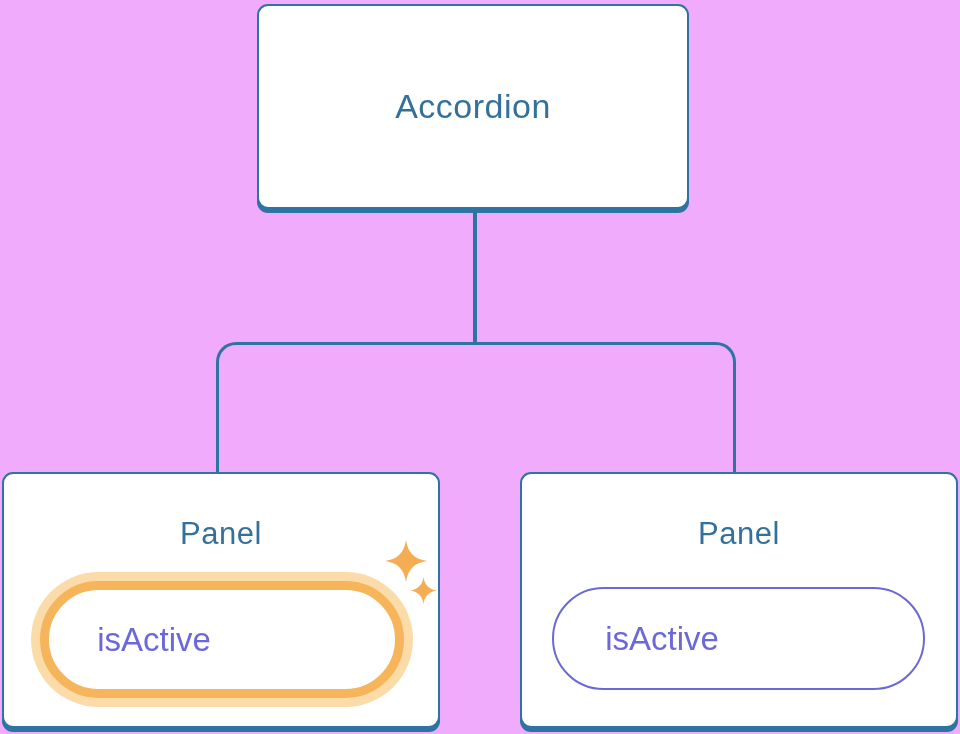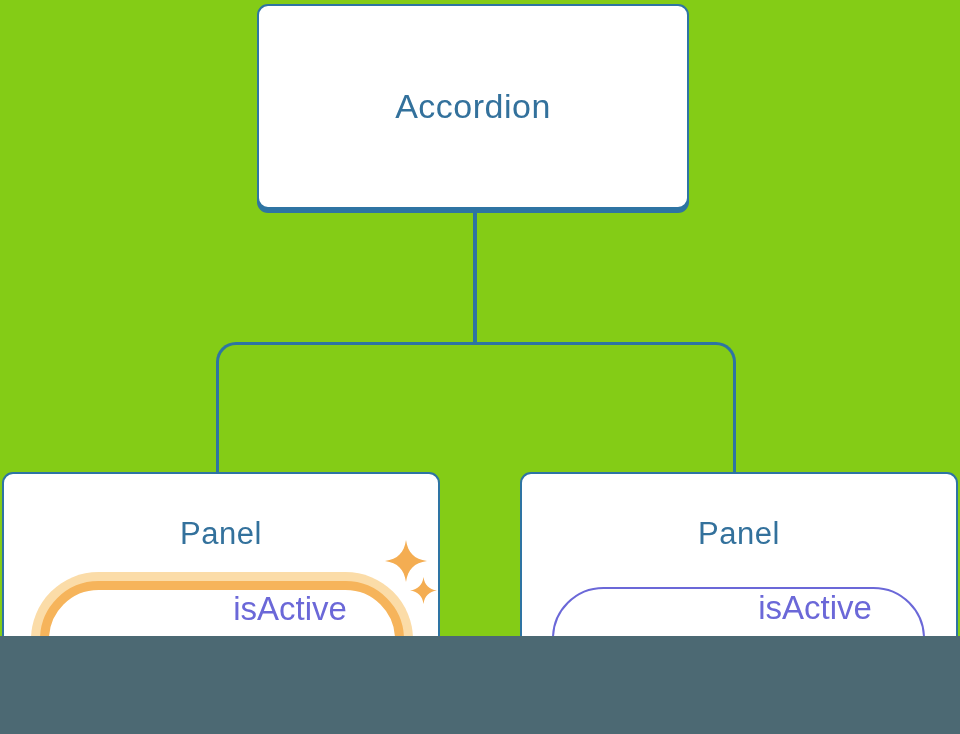--- a/index.html
+++ b/index.html
@@ -3,22 +3,22 @@
 <meta charset="utf-8">
 <style>
   html, body { margin: 0; padding: 0; }
   body {
     font-family: "Liberation Sans", "DejaVu Sans", sans-serif;
     background: #4c6973;
   }
   .canvas {
     position: relative;
     width: 960px;
-    height: 636px;
-    background: #84cc16;
+    height: 734px;
+    background: #f0abfc;
     overflow: hidden;
   }
 
   
   .node {
     position: absolute;
     background: #ffffff;
     border: 2.5px solid #2e74a3;
     border-radius: 11px;
     box-shadow: 0 4px 0 #2e74a3;
@@ -70,23 +70,22 @@
     border-radius: 20px 20px 0 0;
   }
 
   
   .pill {
     position: absolute;
     box-sizing: border-box;
     background: #ffffff;
     border-radius: 999px;
     display: flex;
-    align-items: flex-end;
+    align-items: center;
     overflow: hidden;
-    flex-direction: column;
   }
   .pill-active {
     left: 36px; top: 107px;
     width: 364px; height: 117px;
     border: 9px solid #f6b45b;
     box-shadow: 0 0 0 9px #fbdca8;
   }
   .pill-inactive {
     left: 30px; top: 113px;
     width: 373px; height: 103px;

